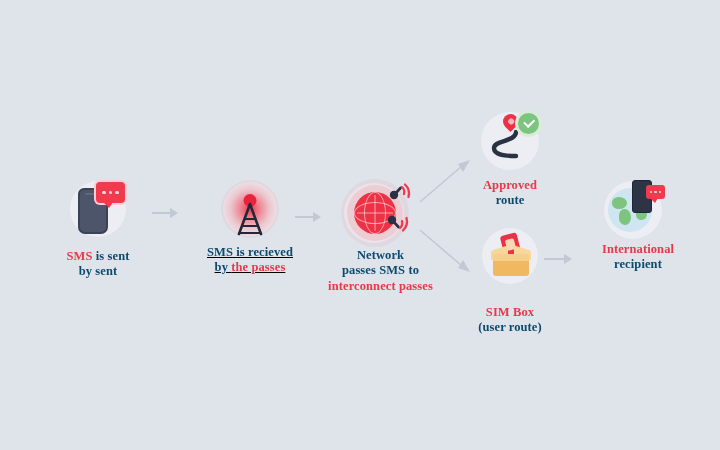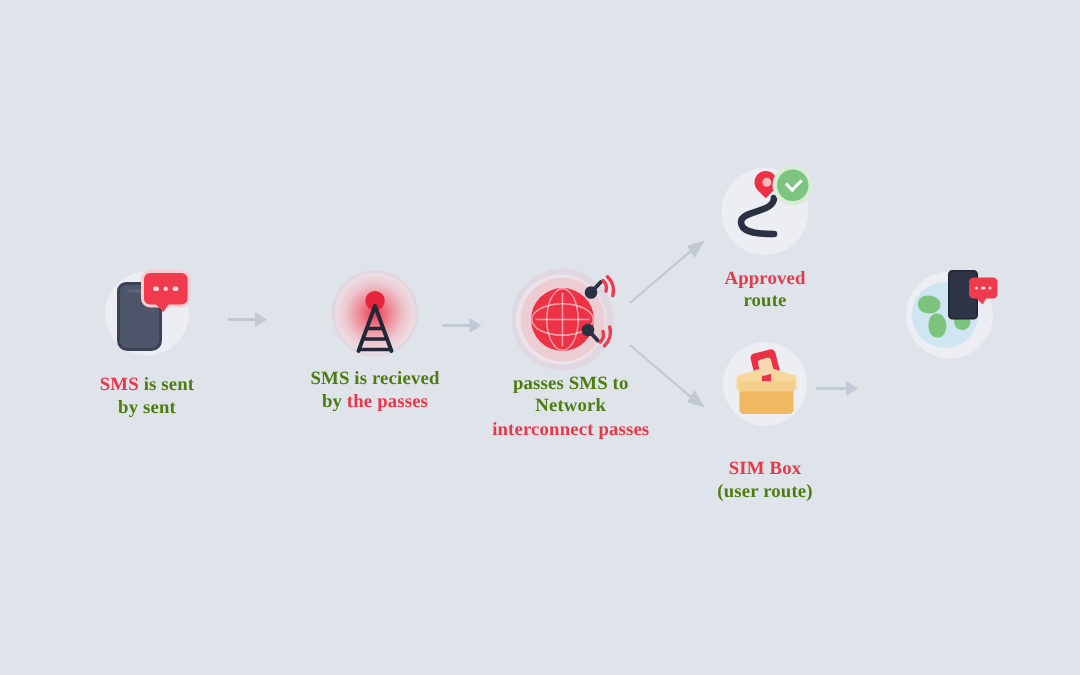--- a/index.html
+++ b/index.html
@@ -16,21 +16,21 @@
   .halo{
     position:absolute;left:50%;top:50%;transform:translate(-50%,-50%);
     border-radius:50%;background:#eceef3;
   }
   .caption{
     margin-top:9px;text-align:center;line-height:1.22;
     font-weight:bold;letter-spacing:.1px;white-space:nowrap;
   }
   .caption .ln{display:block;}
   .red{color:#e8384a;}
-  .dark{color:#4d7c0f;}
+  .dark{color:#0c4a6e;}
 
   
   .arrow{position:absolute;height:10px;display:flex;align-items:center;}
   .arrow .shaft{height:1.4px;background:#c2c8d4;flex:1 1 auto;}
   .arrow .head{
     width:0;height:0;margin-left:-1px;
     border-top:5px solid transparent;border-bottom:5px solid transparent;
     border-left:8px solid #c2c8d4;
   }
 
@@ -173,21 +173,21 @@
       <span class="ln"><span class="red">SMS</span><span class="dark"> is sent</span></span>
       <span class="ln dark">by sent</span>
     </div>
   </div>
 
   <div class="arrow" style="left:152px;top:208px;width:26px;">
     <div class="shaft"></div>
       <div class="head"></div>
   </div>
 
-  <div class="node" style="left:190px;top:178px;width:120px;">
+  <div class="node" style="left:190px;top:178px;width:120px;text-decoration:underline;">
     <div class="art tower-wrap">
       <div class="halo" style="width:54px;height:54px;"></div>
       <div class="glow"></div>
       <div class="tower-dot"></div>
       <svg width="68" height="62" viewBox="0 0 68 62" style="position:absolute;left:0;top:0;">
         <path d="M34 26 L23 56 M34 26 L45 56" stroke="#222838" stroke-width="2.6" fill="none" stroke-linecap="round"></path>
         <path d="M28.6 41 H39.4 M26.2 48 H41.8 M24 55 H44" stroke="#222838" stroke-width="2.2" stroke-linecap="round"></path>
       </svg>
     </div>
     <div class="caption" style="font-size:12.5px;margin-top:5px;">
@@ -221,22 +221,22 @@
           <path d="M55 43 L60.5 49"></path>
         </g>
         <circle cx="54" cy="42" r="4.2" fill="#2a3142"></circle>
         <g stroke="#ef3b4d" stroke-width="2.3" fill="none" stroke-linecap="round">
           <path d="M64 43 A7 7 0 0 1 62 50"></path>
           <path d="M68.5 40 A12.5 12.5 0 0 1 65 52.5"></path>
         </g>
       </svg>
     </div>
     <div class="caption" style="font-size:12.5px;margin-top:2px;">
+      <span class="ln dark">Network</span>
       <span class="ln dark">passes SMS to</span>
-      <span class="ln dark">Network</span>
       <span class="ln red">interconnect passes</span>
     </div>
   </div>
 
   <div style="position:absolute;left:418px;top:152px;width:62px;height:56px;">
     <svg width="62" height="56" viewBox="0 0 62 56">
       <path d="M2 50 L44 14" stroke="#c2c8d4" stroke-width="1.5" fill="none"></path>
       <path d="M52 8 L40 12 L45 20 Z" fill="#c2c8d4"></path>
     </svg>
   </div>
@@ -301,15 +301,19 @@
             <i class="w4"></i>
         </div>
         <div class="phone6"></div>
         <div class="bubble6">
             <i></i>
             <i></i>
             <i></i>
           </div>
       </div>
     </div>
+    <div class="caption" style="font-size:12.5px;margin-top:4px;">
+      <span class="ln red">International</span>
+      <span class="ln dark">recipient</span>
+    </div>
   </div>
 
 </div>
 
 </body></html>

